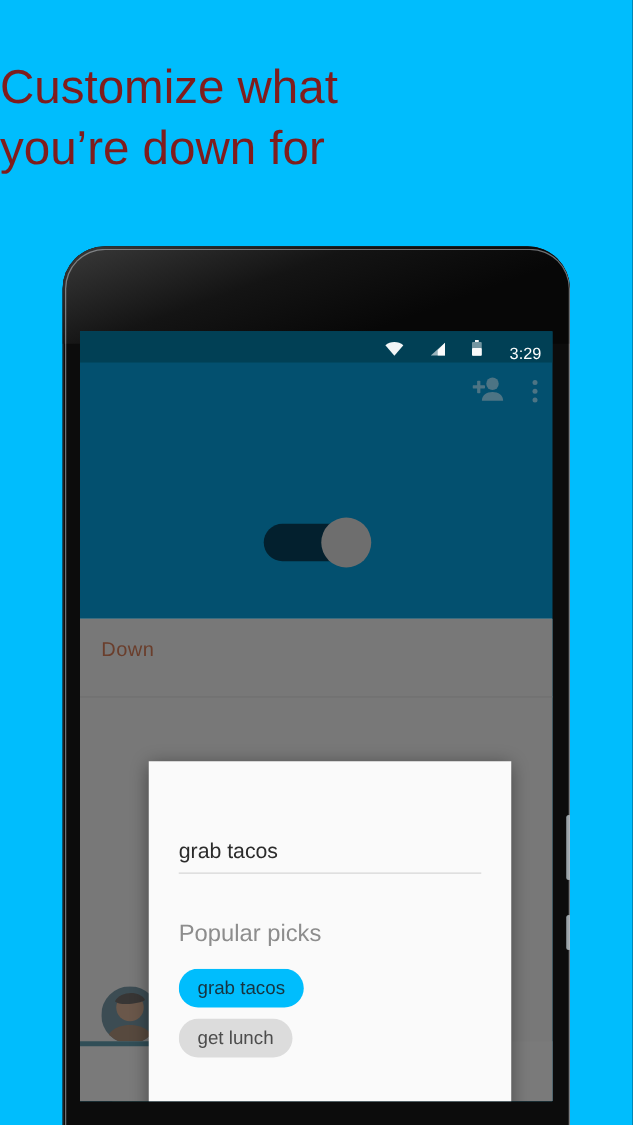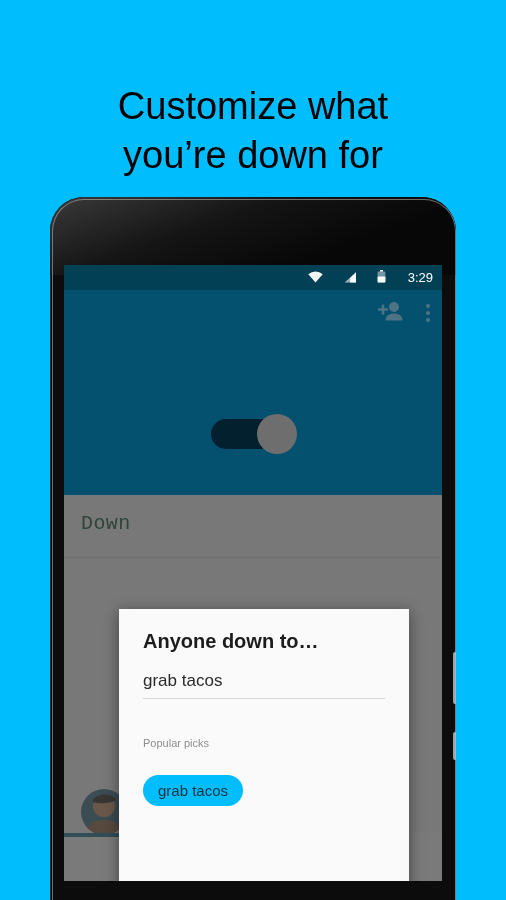--- a/index.html
+++ b/index.html
@@ -14,28 +14,26 @@
     background: #00bdfd;
     position: relative;
   }
 
   
   .promo-headline {
     position: absolute;
     top: 46px;
     left: 0;
     width: 506px;
-    text-align: center;
-    color: #000000;
+    color: #7f1d1d;
     font-size: 38px;
     line-height: 49px;
     font-weight: 400;
     letter-spacing: 0px;
     white-space: pre-line;
-    margin-top: 36px;
   }
 
   
   .phone {
     position: absolute;
     left: 50px;
     top: 197px;
     width: 406px;
     height: 740px;
     background: #0c0c0c;
@@ -96,21 +94,21 @@
     overflow: hidden;
   }
 
   
   .status-bar {
     position: absolute;
     left: 0; top: 0;
     width: 378px; height: 25px;
     background: #014055;
     display: flex;
-    align-items: center;
+    align-items: flex-end;
     justify-content: flex-end;
     padding-right: 9px;
     box-sizing: border-box;
     gap: 20px;
   }
   .status-bar .sb-icon { display: block; }
   .status-time {
     color: #ffffff;
     font-size: 13px;
     margin-left: 2px;
@@ -167,24 +165,23 @@
   .feed {
     position: absolute;
     left: 0; top: 230px;
     width: 378px; height: 386px;
     background: #e9e9e9;
     overflow: hidden;
   }
   .feed-section-label {
     position: absolute;
     left: 17px; top: 17px;
-    font-size: 20px;
-    color: #14532d;
+    font-size: 16px;
+    color: #c2410c;
     letter-spacing: 0.4px;
-    font-family: Liberation Mono, monospace;
   }
   .feed-divider {
     position: absolute;
     left: 0; top: 62px;
     width: 378px; height: 1px;
     background: #d2d2d2;
   }
   .feed-row {
     position: absolute;
     left: 0;
@@ -277,21 +274,21 @@
     box-sizing: border-box;
   }
   .dialog-input-underline {
     width: 100%;
     height: 1px;
     background: #d6d6d6;
   }
   .picks-label {
     position: absolute;
     left: 24px; top: 128px;
-    font-size: 11px;
+    font-size: 19px;
     color: #8d8d8d;
   }
   .chip-area {
     position: absolute;
     left: 24px; top: 166px;
     width: 250px;
     height: 150px;
     overflow: hidden;
   }
   .chip-row {
@@ -425,34 +422,34 @@
               <circle cx="16.5" cy="8" r="1.7" fill="#d8d8d8"></circle>
             </svg>
           </span>
         </div>
       </div>
     </div>
 
     <div class="scrim"></div>
 
     <div class="dialog">
-      <div class="dialog-title">Anyone down to…</div>
 
       <div class="dialog-input-wrap">
         <input class="dialog-input" type="text" value="grab tacos" style="">
         <div class="dialog-input-underline"></div>
       </div>
 
       <div class="picks-label">Popular picks</div>
 
       <div class="chip-area">
         <div class="chip-row">
           <div class="chip selected">grab tacos</div>
         </div>
         <div class="chip-row">
+          <div class="chip">get lunch</div>
         </div>
 
       </div>
 
     </div>
 
   </div>
 </div>
 
 </body></html>

